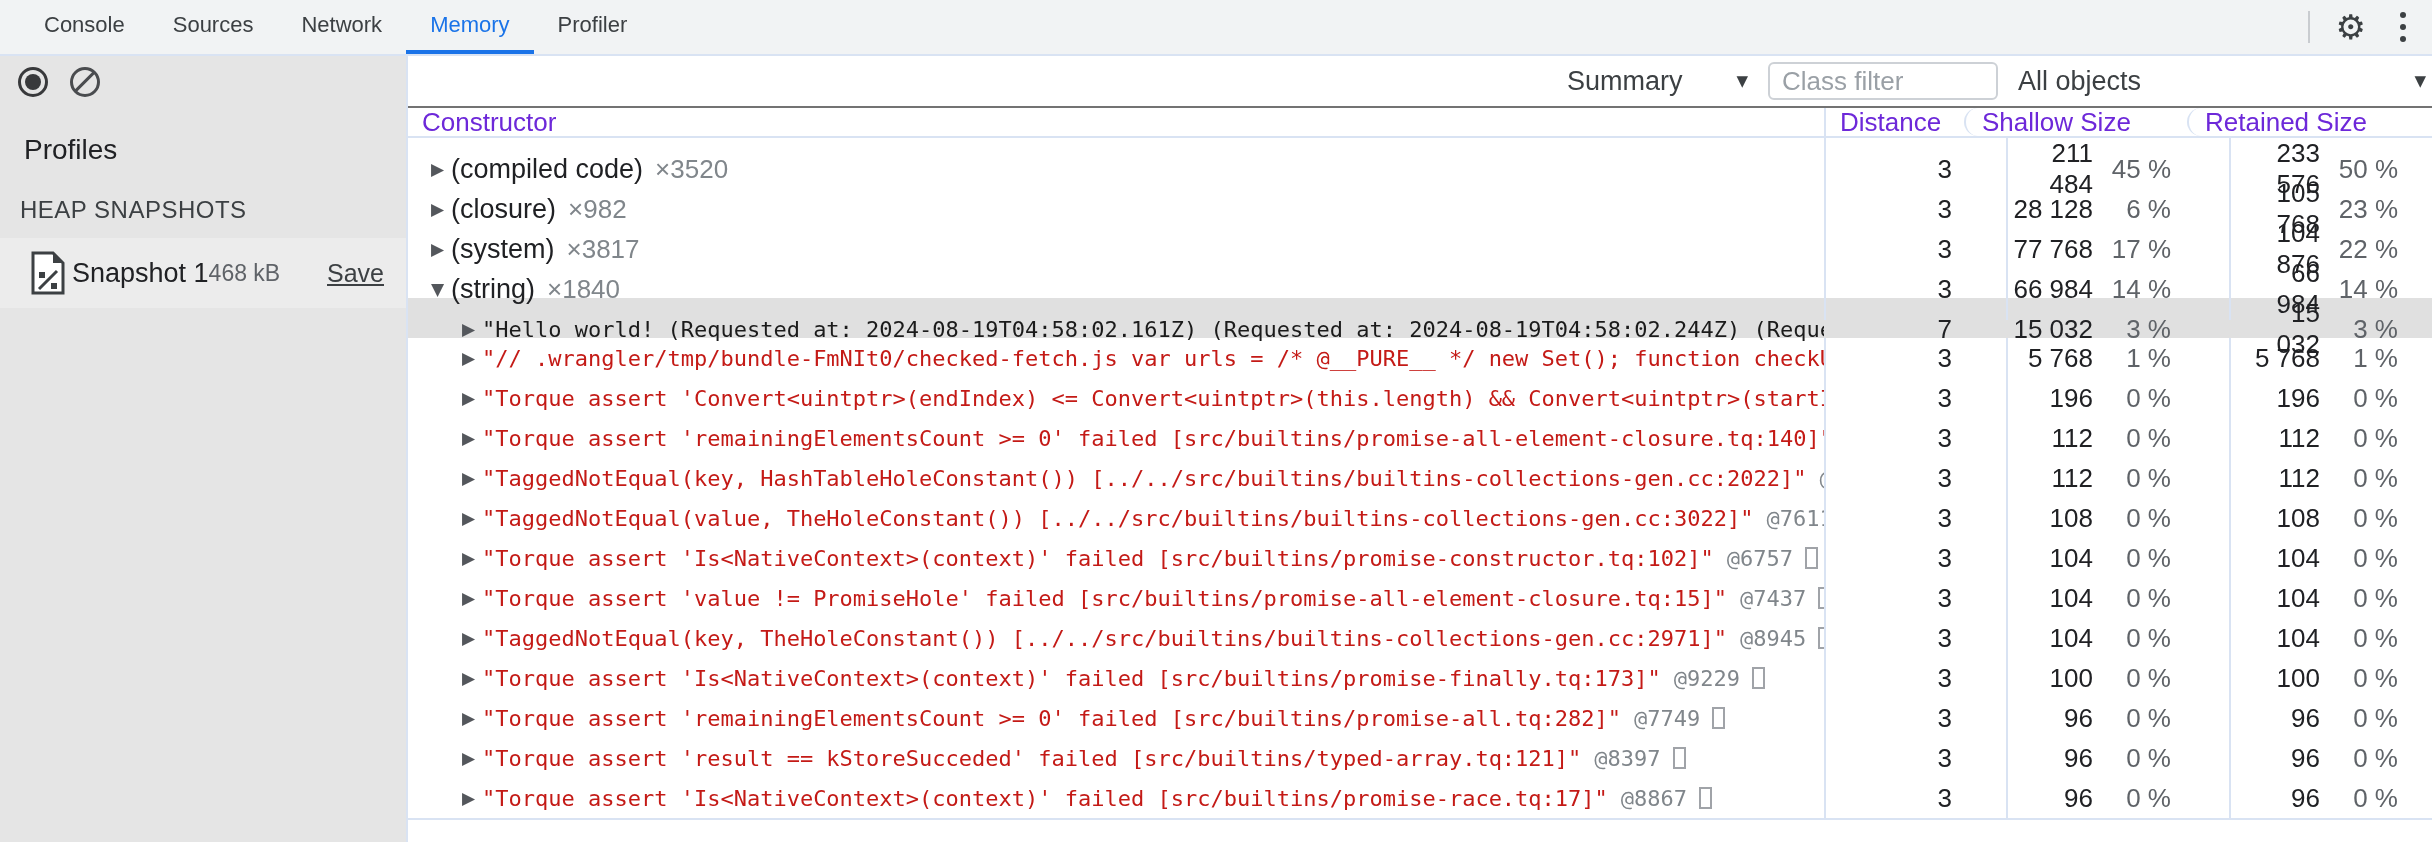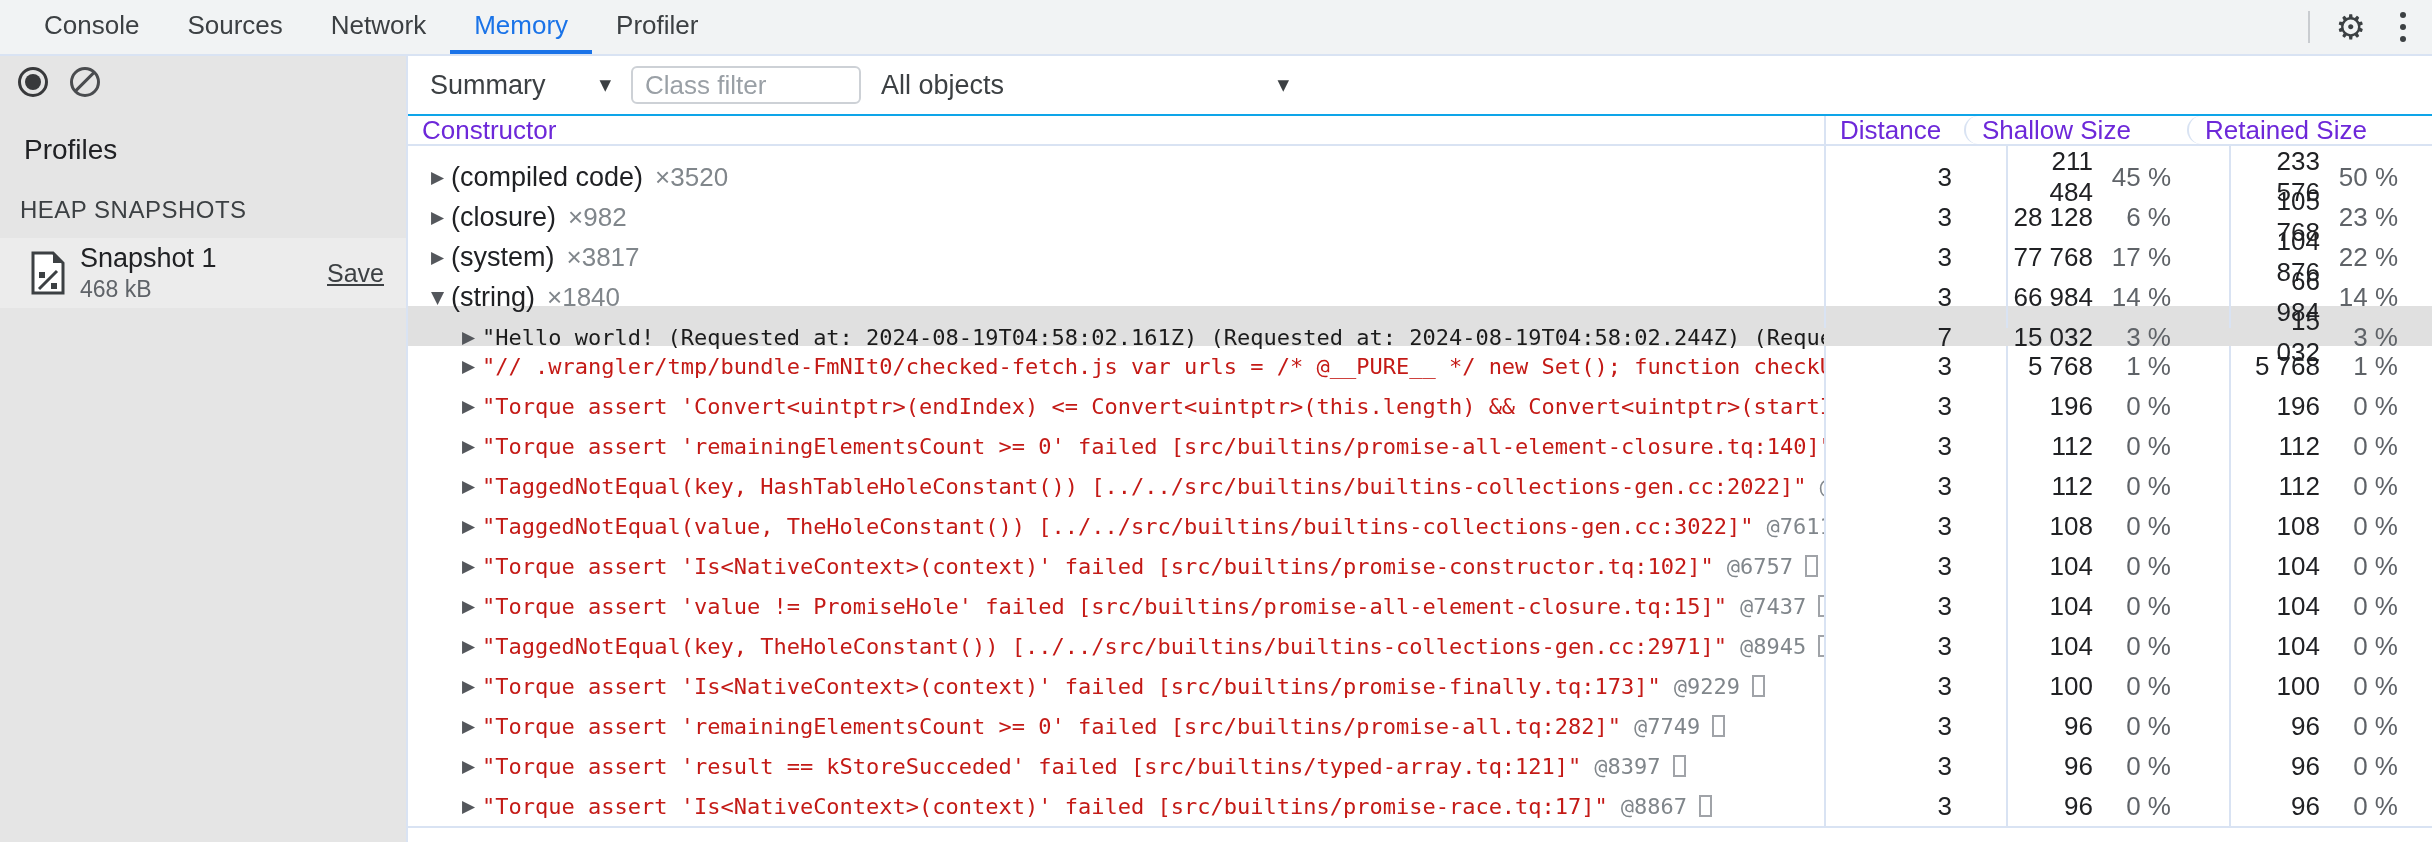--- a/index.html
+++ b/index.html
@@ -2,21 +2,21 @@
 <html><head>
 <meta charset="utf-8">
 <style>
   * { margin:0; padding:0; box-sizing:border-box; }
   html,body { width:2432px; height:842px; overflow:hidden; background:#fff;
               font-family:"Liberation Sans","DejaVu Sans",sans-serif; }
 
   
   .tabbar { height:56px; background:#f1f3f4; border-bottom:2px solid #d9e3f3;
             display:flex; align-items:stretch; padding-left:20px; }
-  .tab { display:flex; align-items:center; padding:0 24px; font-size:26px; color:#3c4043;
+  .tab { display:flex; align-items:center; padding:0 24px; font-size:22px; color:#3c4043;
          border-bottom:4px solid transparent; cursor:default; }
   .tab.active { color:#1a73e8; border-bottom-color:#1a73e8; }
   .tabbar-spacer { flex:1; }
   .tabbar-divider { width:2px; height:32px; background:#c9ccd0; align-self:center; margin-right:26px; }
   .gear { align-self:center; font-size:34px; color:#3c4043; margin-right:30px;
           font-family:"DejaVu Sans",sans-serif; }
   .kebab { align-self:center; display:flex; flex-direction:column; gap:6px; margin-right:22px; padding:4px;}
   .kebab i { width:6px; height:6px; border-radius:50%; background:#3c4043; }
 
   
@@ -29,29 +29,29 @@
   .rec-btn { width:30px; height:30px; border:3px solid #38393b; border-radius:50%;
              display:flex; align-items:center; justify-content:center; }
   .rec-btn i { width:16px; height:16px; border-radius:50%; background:#38393b; }
   .clear-btn { width:30px; height:30px; border:3px solid #4a4c4f; border-radius:50%; position:relative; }
   .clear-btn i { position:absolute; left:-2px; top:10px; width:28px; height:3px; background:#4a4c4f;
                  transform:rotate(-45deg); }
   .profiles-title { margin-top:26px; padding-left:24px; font-size:28px; color:#202124; }
   .section-title { margin-top:30px; padding-left:20px; font-size:24px; color:#3c4043; letter-spacing:.5px; }
   .snapshot-item { margin-top:14px; height:70px; background:#ececec; display:flex; align-items:center; }
   .snap-icon { margin-left:30px; flex-shrink:0; }
-  .snap-text { margin-left:14px; display:flex; flex-direction:column; }
+  .snap-text { margin-left:6px; display:flex; flex-direction:row; }
   .snap-name { font-size:27px; color:#202124; }
   .snap-size { font-size:23px; color:#5f6368; margin-top:2px; }
   .snap-spacer { flex:1; }
   .save-link { margin-right:22px; font-size:25px; color:#3c4043; text-decoration:underline; cursor:pointer; }
 
   
-  .main-toolbar { height:60px; border-bottom:2px solid #0ea5e9; display:flex; align-items:center;
-                  padding-left:12px; }
+  .main-toolbar { height:52px; border-bottom:2px solid #737373; display:flex; align-items:center;
+                  padding-left:12px;justify-content:flex-end; }
   .dd { display:flex; align-items:center; font-size:27px; color:#3c4043; cursor:default; }
   .dd .arrow { font-size:15px; color:#3c4043; font-family:"DejaVu Sans",sans-serif; }
   .dd-summary { padding:0 4px 0 10px; }
   .dd-summary .arrow { margin-left:54px; }
   .class-filter { margin-left:16px; width:230px; height:38px; border:2px solid #cdd1d6; border-radius:6px;
                   font-size:26px; padding:0 12px; color:#202124; outline:none;
                   font-family:"Liberation Sans",sans-serif; }
   .class-filter::placeholder { color:#9aa0a6; }
   .dd-objects { margin-left:20px; width:414px; justify-content:space-between; padding-right:6px; }
 

